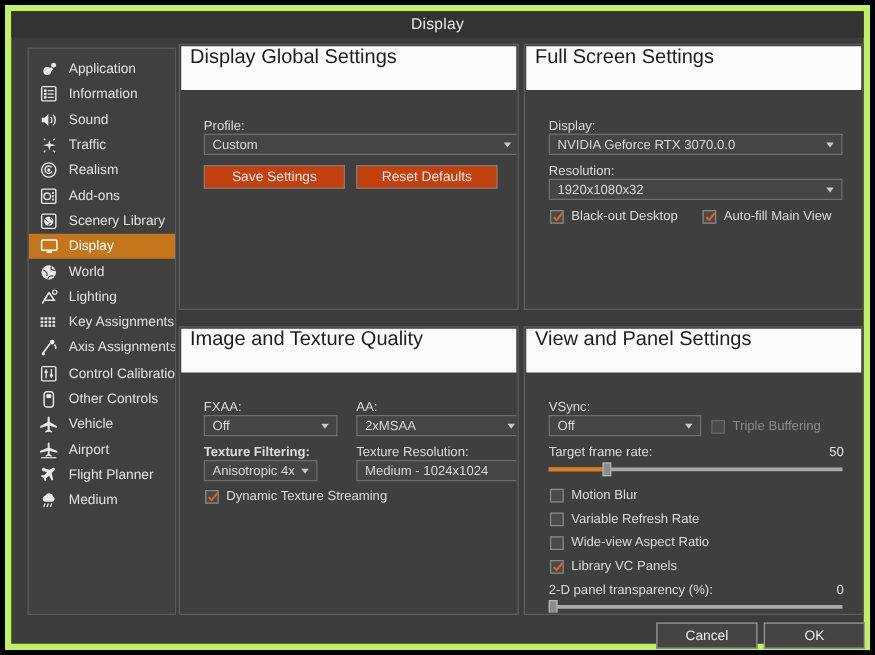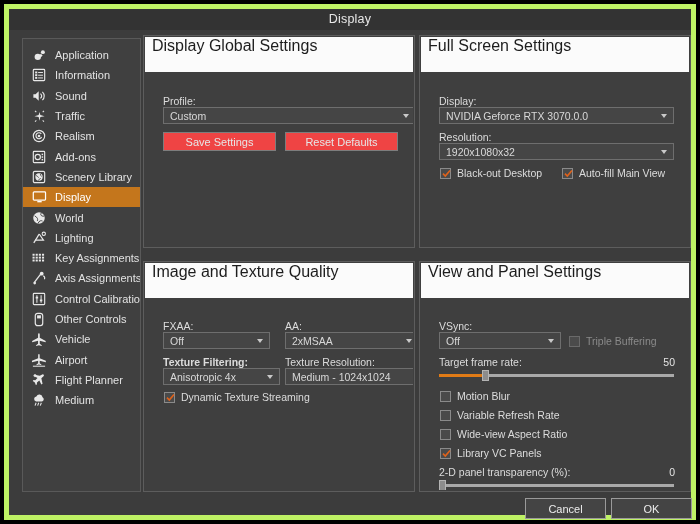--- a/index.html
+++ b/index.html
@@ -152,21 +152,21 @@
     width: 0; height: 0;
     margin-top: -1.5px;
     border-left: 3.5px solid transparent;
     border-right: 3.5px solid transparent;
     border-top: 4px solid #c9c9c9;
   }
 
   .btn {
     position: absolute;
     height: 19px;
-    background: #ef4444;
+    background: #c2410c;
     border: 1px solid #7d7d7d;
     box-sizing: border-box;
     color: #e6e6e6;
     font-size: 11px;
     display: flex;
     align-items: center;
     justify-content: center;
     cursor: default;
     white-space: nowrap;
   }
@@ -513,21 +513,21 @@
           <span class="caret"></span>
         </div>
 
         <div class="fld-label" style="left:140px; top:21px;">AA:</div>
         <div class="combo" style="left:140px; top:33px; width:134px;">
           <span>2xMSAA</span>
           <span class="caret"></span>
         </div>
 
         <div class="fld-label" style="left:18px; top:57px;font-weight:bold;">Texture Filtering:</div>
-        <div class="combo" style="left:18px; top:69px; width:117px;">
+        <div class="combo" style="left:18px; top:69px; width:91px;">
           <span>Anisotropic 4x</span>
           <span class="caret"></span>
         </div>
 
         <div class="fld-label" style="left:140px; top:57px;">Texture Resolution:</div>
         <div class="combo" style="left:140px; top:69px; width:148px;">
           <span>Medium - 1024x1024</span>
           <span class="caret"></span>
         </div>
 

